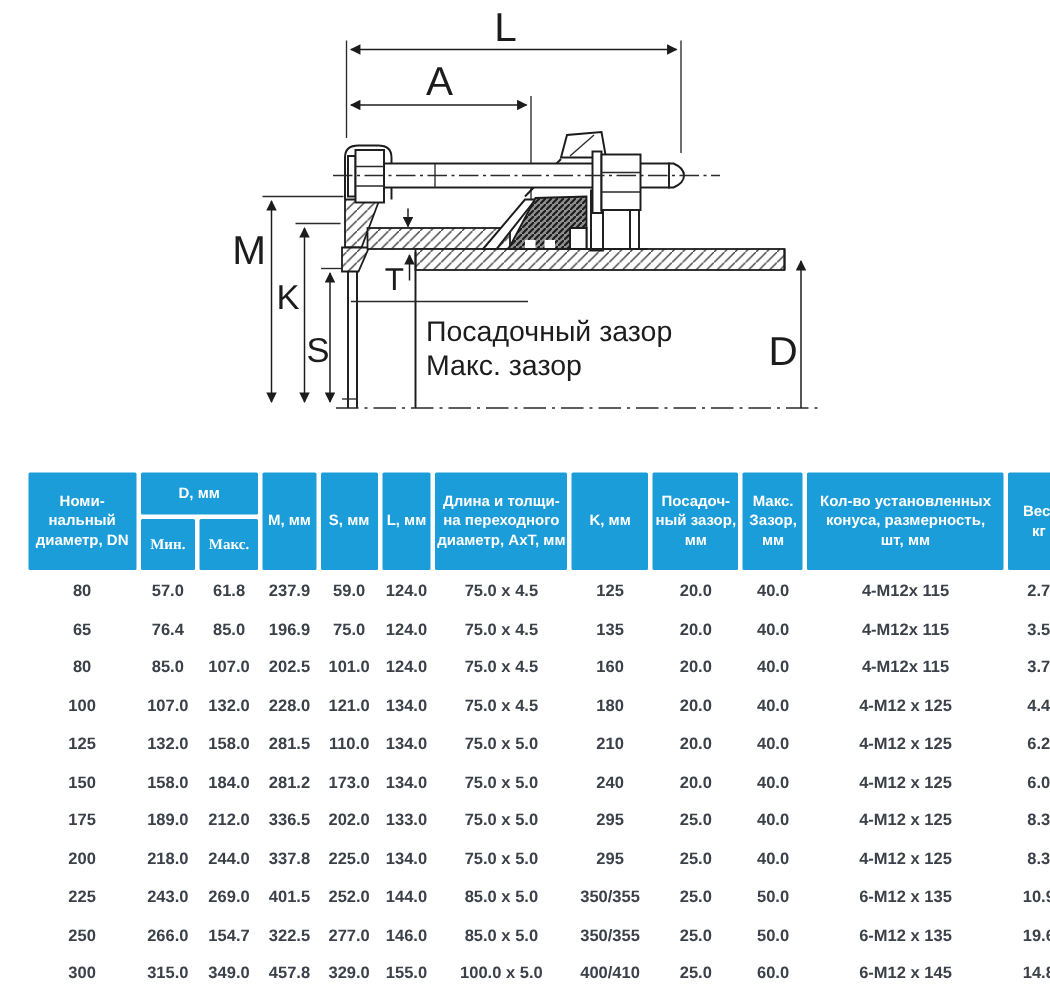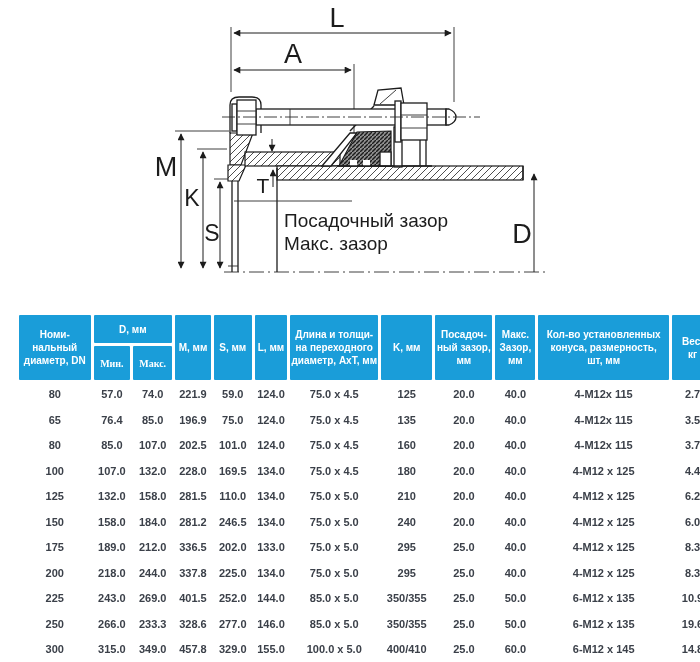--- a/index.html
+++ b/index.html
@@ -176,22 +176,22 @@
       </tr>
       <tr class="sub">
         <th>Мин.</th>
         <th>Макс.</th>
       </tr>
     </thead>
     <tbody>
         <tr>
           <td>80</td>
           <td>57.0</td>
-          <td>74.0</td>
-          <td>221.9</td>
+          <td>61.8</td>
+          <td>237.9</td>
           <td>59.0</td>
           <td>124.0</td>
           <td>75.0 x 4.5</td>
           <td>125</td>
           <td>20.0</td>
           <td>40.0</td>
           <td>4-M12x 115</td>
           <td>2.7</td>
         </tr>
         <tr>
@@ -220,21 +220,21 @@
           <td>20.0</td>
           <td>40.0</td>
           <td>4-M12x 115</td>
           <td>3.7</td>
         </tr>
         <tr>
           <td>100</td>
           <td>107.0</td>
           <td>132.0</td>
           <td>228.0</td>
-          <td>169.5</td>
+          <td>121.0</td>
           <td>134.0</td>
           <td>75.0 x 4.5</td>
           <td>180</td>
           <td>20.0</td>
           <td>40.0</td>
           <td>4-M12 x 125</td>
           <td>4.4</td>
         </tr>
         <tr>
           <td>125</td>
@@ -248,21 +248,21 @@
           <td>20.0</td>
           <td>40.0</td>
           <td>4-M12 x 125</td>
           <td>6.2</td>
         </tr>
         <tr>
           <td>150</td>
           <td>158.0</td>
           <td>184.0</td>
           <td>281.2</td>
-          <td>246.5</td>
+          <td>173.0</td>
           <td>134.0</td>
           <td>75.0 x 5.0</td>
           <td>240</td>
           <td>20.0</td>
           <td>40.0</td>
           <td>4-M12 x 125</td>
           <td>6.0</td>
         </tr>
         <tr>
           <td>175</td>
@@ -302,22 +302,22 @@
           <td>85.0 x 5.0</td>
           <td>350/355</td>
           <td>25.0</td>
           <td>50.0</td>
           <td>6-M12 x 135</td>
           <td>10.9</td>
         </tr>
         <tr>
           <td>250</td>
           <td>266.0</td>
-          <td>233.3</td>
-          <td>328.6</td>
+          <td>154.7</td>
+          <td>322.5</td>
           <td>277.0</td>
           <td>146.0</td>
           <td>85.0 x 5.0</td>
           <td>350/355</td>
           <td>25.0</td>
           <td>50.0</td>
           <td>6-M12 x 135</td>
           <td>19.6</td>
         </tr>
         <tr>

